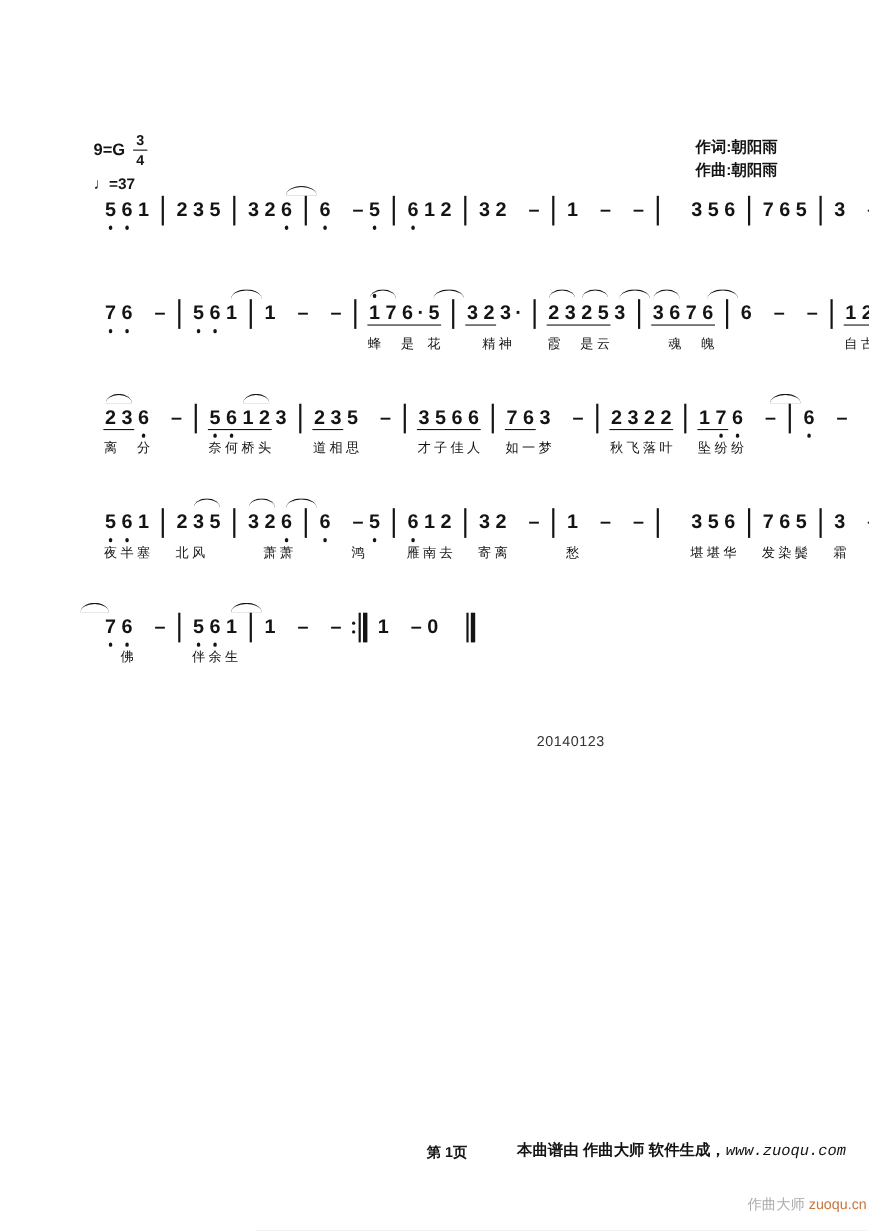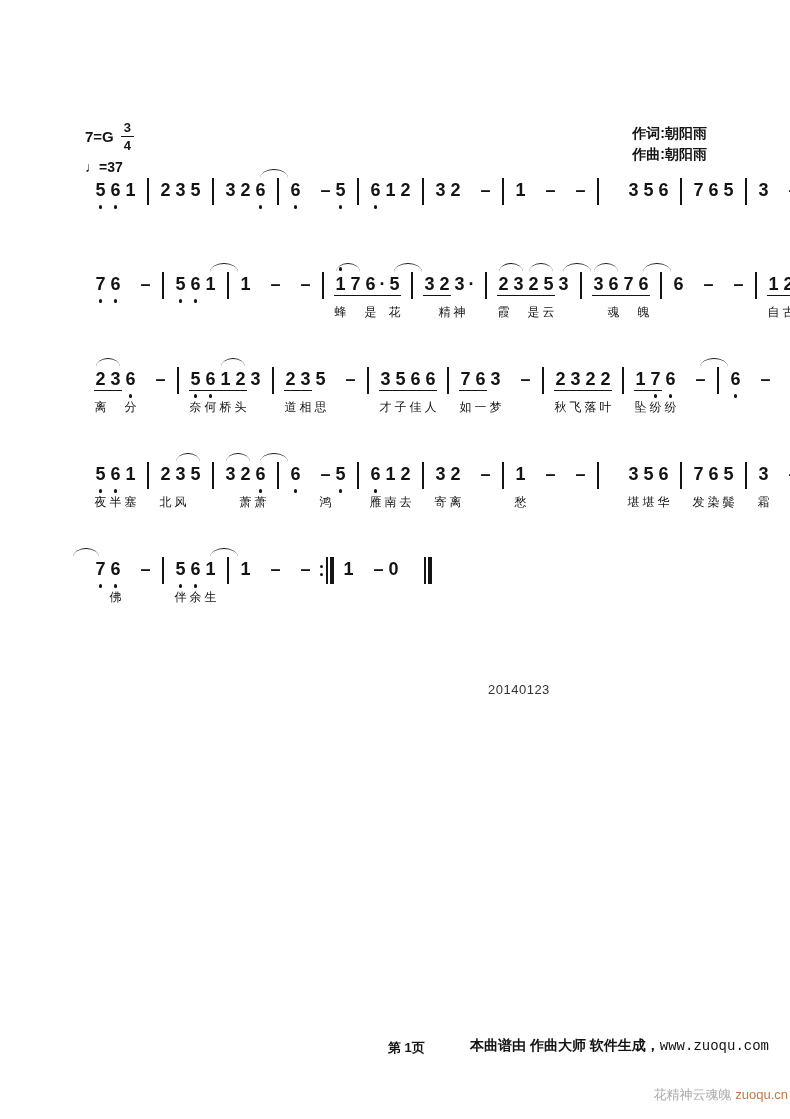--- a/index.html
+++ b/index.html
@@ -26,35 +26,35 @@
   .ul{position:absolute;height:0;border-bottom:1.6px solid #141414;top:23px;}
   .arc{position:absolute;height:8px;top:-9px;border-top:1.6px solid #141414;
        border-radius:50% 50% 0 0/100% 100% 0 0;}
   .lyric{position:absolute;top:32px;font-size:12px;width:16px;text-align:center;
          font-family:"DejaVu Serif",serif;}
   .rbar{display:inline-flex;align-items:center;height:27px;vertical-align:top;margin:0 4px;}
   .rdots{display:inline-flex;flex-direction:column;justify-content:center;gap:5px;margin-right:3px;height:27px;}
   .rdots i{width:3px;height:3px;border-radius:50%;background:#141414;}
   .thin{width:1.5px;height:27px;background:#141414;}
   .thick{width:4px;height:27px;background:#141414;margin-left:2.5px;}
-  .date{position:absolute;left:488px;top:682px;font-size:13px;color:#333;letter-spacing:.5px;}
+  .date{position:absolute;left:488px;top:666px;font-size:13px;color:#333;letter-spacing:.5px;}
   .page-num{position:absolute;left:388px;top:1039px;font-size:13px;font-weight:600;}
   .credit{position:absolute;left:470px;top:1037px;font-size:14px;font-weight:600;}
-  .site{font-family:"Liberation Mono","DejaVu Sans Mono",monospace;font-weight:400;}
+  .site{font-family:"Liberation Mono","DejaVu Sans Mono",monospace;font-weight:400;font-style:italic;}
   .watermark{position:absolute;top:1086px;right:2px;font-size:13px;color:#ababab;}
   .wm-url{color:#c8763f;}
 </style>
 </head>
 <body>
 
 <div class="page">
 
   <div class="meta-left">
     <div class="key-row">
-      <span>7=G</span>
+      <span>9=G</span>
       <span class="frac">
         <span class="ft">3</span>
         <span class="fb">4</span>
       </span>
     </div>
     <div class="tempo">
       <span>♩</span><span>=37</span>
     </div>
   </div>
 
@@ -82,15 +82,15 @@
     </div>
 
   <div class="date">20140123</div>
 
   <div class="page-num">第 1页</div>
   <div class="credit">
     <span>本曲谱由 作曲大师 软件生成，</span><span class="site">www.zuoqu.com</span>
   </div>
 
   <div class="watermark">
-    <span>花精神云魂魄 </span><span class="wm-url">zuoqu.cn</span>
+    <span>作曲大师 </span><span class="wm-url">zuoqu.cn</span>
   </div>
 </div>
 
 </body></html>

